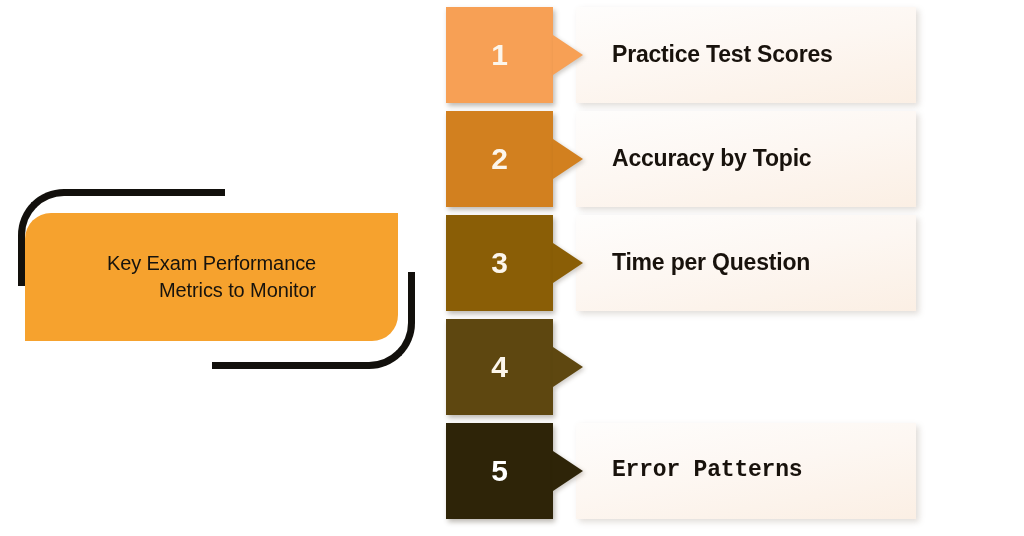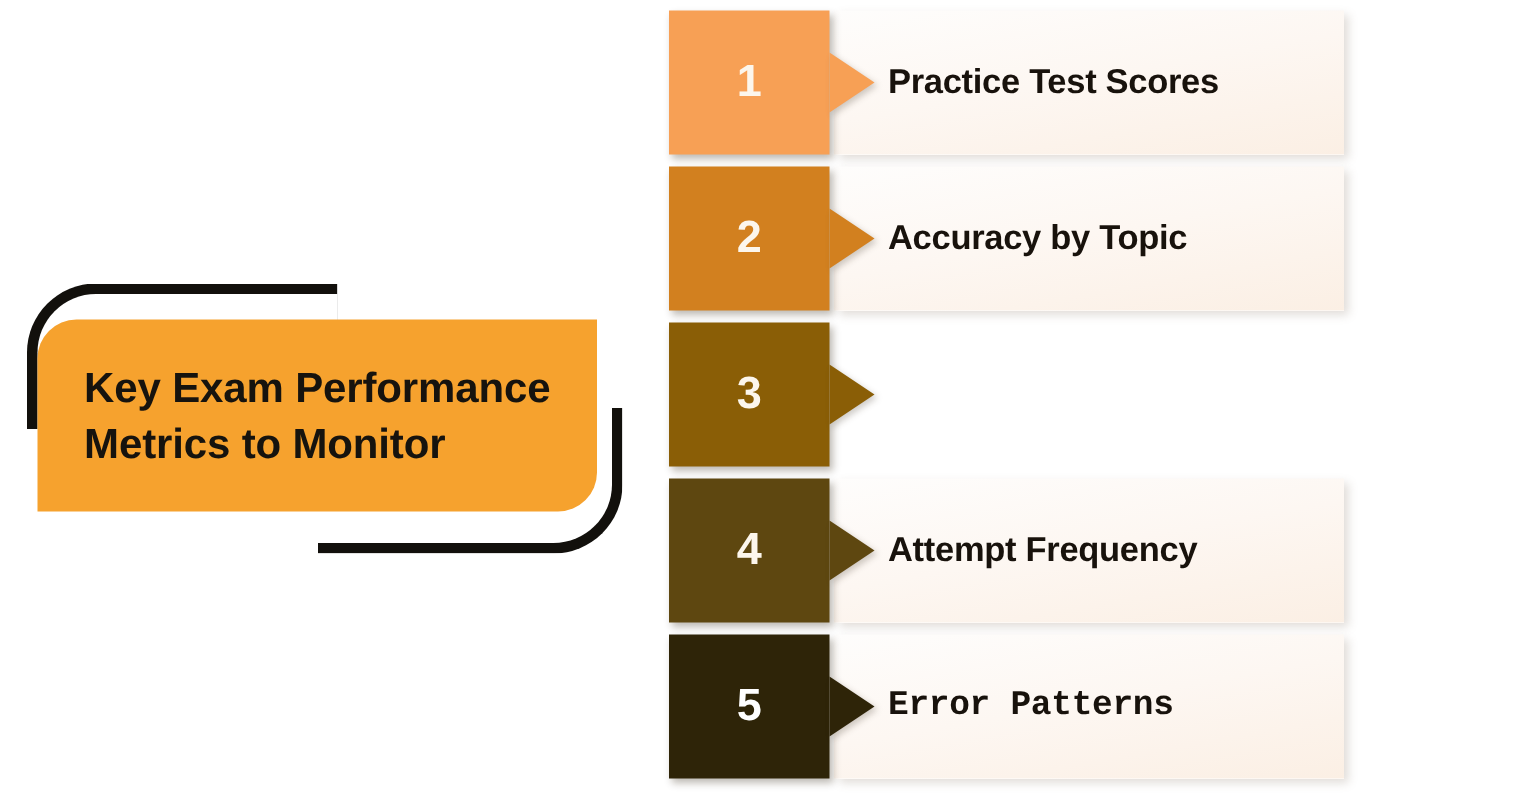--- a/index.html
+++ b/index.html
@@ -69,24 +69,24 @@
     border-bottom-right-radius: 26px;
     border-top-right-radius: 0;
     border-bottom-left-radius: 0;
     display: flex;
     align-items: center;
     justify-content: center;
     box-sizing: border-box;
     padding: 0 14px;
   }
   #title-text {
-    font-size: 28px;
-    font-weight: bold;
+    font-size: 20px;
+    font-weight: normal;
     color: #16130e;
-    text-align: left;
+    text-align: right;
     line-height: 1.33;
     letter-spacing: -0.1px;
     white-space: pre-line;
   }
 
   
   #metric-list {
     position: absolute;
     left: 446px;
     top: 7px;
@@ -129,21 +129,21 @@
     height: 0;
     border-top: 20px solid transparent;
     border-bottom: 20px solid transparent;
     border-left: 30px solid #F7A055;
     z-index: 4;
     filter: drop-shadow(2px 2px 2px rgba(40,26,8,0.22));
   }
 
   .text-panel {
     position: absolute;
-    left: 110px;
+    left: 130px;
     top: 0px;
     width: 340px;
     height: 96px;
     background: linear-gradient(170deg, #FEFDFC 0%, #FDF7F2 48%, #FBEFE4 100%);
     box-shadow: 3px 3px 6px rgba(120,100,80,0.22);
     display: flex;
     align-items: center;
     z-index: 2;
   }
   .panel-label {
@@ -189,30 +189,30 @@
       <div class="text-panel" style="background: linear-gradient(170deg, rgb(254, 253, 252) 0%, rgb(253, 247, 242) 48%, rgb(251, 239, 228) 100%); align-items: center;">
         <span class="panel-label" style="color: rgb(24, 18, 12);">Accuracy by Topic</span>
       </div>
     </div>
 
     <div class="metric-row">
       <div class="num-block" style="background: rgb(138, 94, 6);">
         <span class="num-label" style="color: rgb(252, 246, 236);">3</span>
       </div>
       <div class="num-arrow" style="border-left-color: rgb(138, 94, 6);"></div>
+      <div class="text-panel" style="background: linear-gradient(170deg, rgb(254, 253, 252) 0%, rgb(253, 247, 242) 48%, rgb(251, 239, 228) 100%);">
+        <span class="panel-label" style="color: rgb(24, 18, 12);">Time per Question</span>
+      </div>
     </div>
 
     <div class="metric-row">
       <div class="num-block" style="background: rgb(94, 71, 16);">
         <span class="num-label" style="color: rgb(252, 246, 236);">4</span>
       </div>
       <div class="num-arrow" style="border-left-color: rgb(94, 71, 16);"></div>
-      <div class="text-panel" style="background: linear-gradient(170deg, rgb(254, 253, 252) 0%, rgb(253, 247, 242) 48%, rgb(251, 239, 228) 100%);">
-        <span class="panel-label" style="color: rgb(24, 18, 12);">Attempt Frequency</span>
-      </div>
     </div>
 
     <div class="metric-row">
       <div class="num-block" style="background: rgb(46, 36, 8);">
         <span class="num-label" style="color: rgb(255, 255, 255);">5</span>
       </div>
       <div class="num-arrow" style="border-left-color: rgb(46, 36, 8);"></div>
       <div class="text-panel" style="background: linear-gradient(170deg, rgb(254, 253, 252) 0%, rgb(253, 247, 242) 48%, rgb(251, 239, 228) 100%);">
         <span class="panel-label" style="color: rgb(24, 18, 12); font-family: Liberation Mono, monospace;">Error Patterns</span>
       </div>

